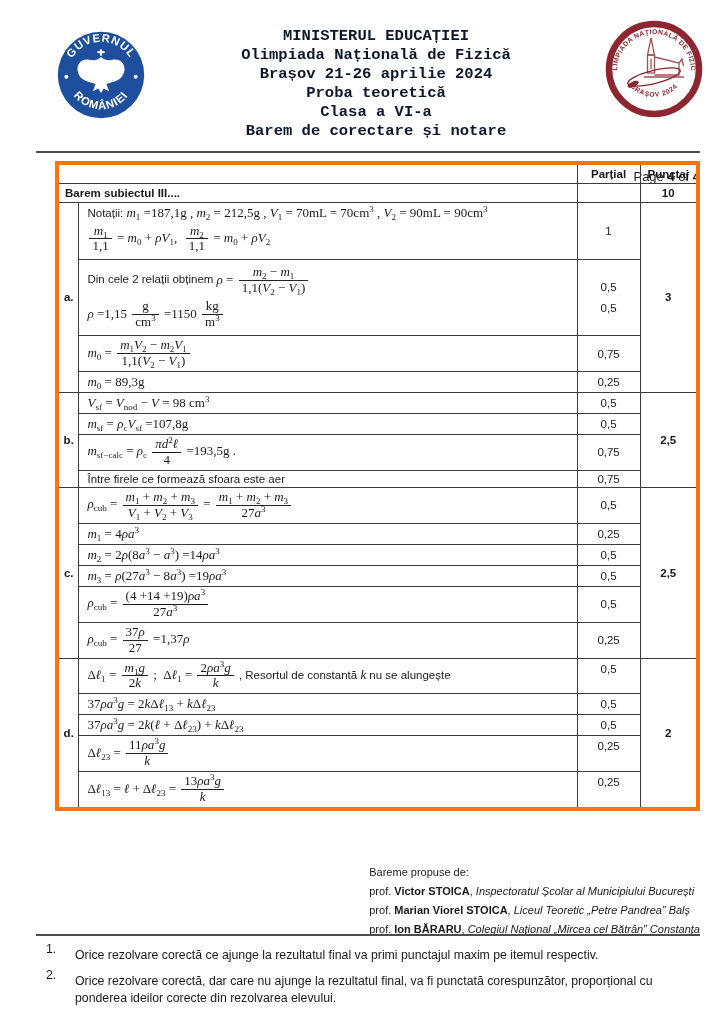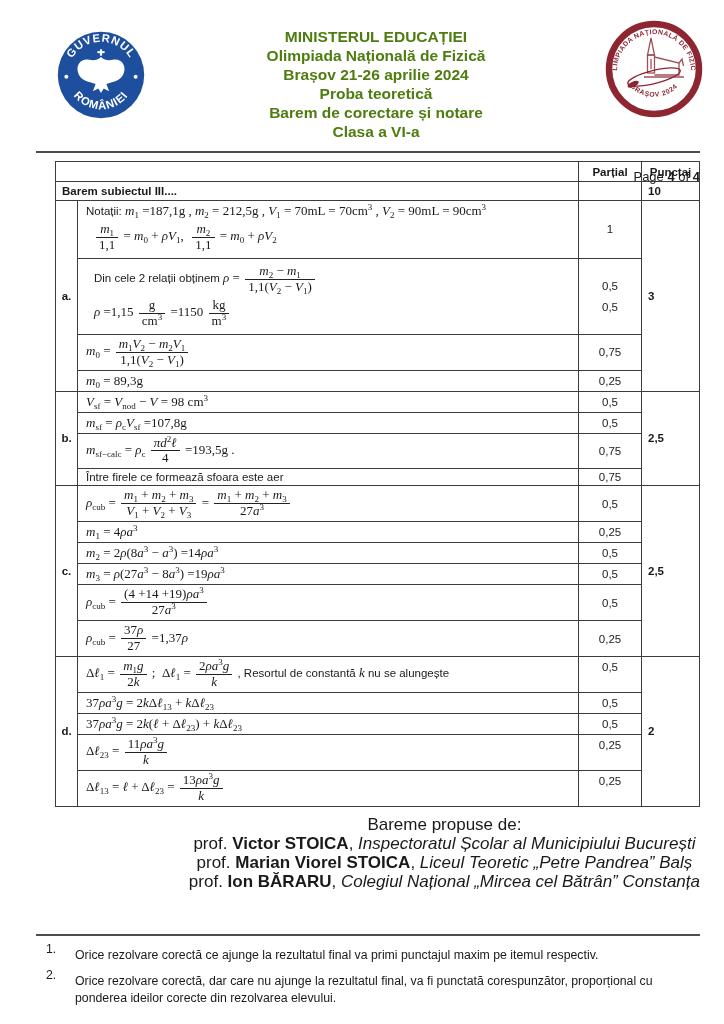--- a/index.html
+++ b/index.html
@@ -5,52 +5,52 @@
   * { margin:0; padding:0; box-sizing:border-box; }
   html,body { background:#ffffff; }
   body { width:724px; height:1024px; position:relative; overflow:hidden;
          font-family:"Liberation Sans",sans-serif; color:#1a1a1a; }
 
   .logo { position:absolute; }
   .logo.left  { left:56px;  top:30px; width:90px;  height:90px; }
   .logo.right { left:604px; top:18px; width:100px; height:102px; }
 
   .titleblock { position:absolute; left:161px; top:27px; width:430px; text-align:center;
-                font-family:Liberation Sans, sans-serif; font-weight:bold; font-size:15.5px;
-                line-height:19px; color:#4d7c0f; }
+                font-family:Liberation Mono, monospace; font-weight:bold; font-size:15.5px;
+                line-height:19px; color:#0f172a; }
   .pagenum { position:absolute; top:133px; right:24px; font-size:13px;margin-top:36px; }
 
   .rule { position:absolute; left:36px; width:664px; height:2px; background:#4d4d4d; }
   .rule-top { top:151px; }
   .rule-bottom { top:934px; }
 
   table.rubric { position:absolute; left:55px; top:161px; width:645px;
                  border-collapse:collapse; font-size:11.5px; }
   .rubric td { border:1px solid #3c3c3c; padding:2px 6px; vertical-align:middle; }
-  .rubric { border:1px solid #f97316; }
+  .rubric { border:4px solid #f97316; }
   .rubric thead td.hcell { font-weight:bold; text-align:center; height:20px; }
   .rubric tr.subj td.subj-label { font-weight:bold; height:19px; }
   td.lab { text-align:center; font-weight:bold; width:22px; padding:2px 2px; }
   td.cont { padding:2px 8px; }
   td.pc  { text-align:center; width:63px; }
-  td.tc  { font-weight:bold; width:58px;margin-top:22px; }
+  td.tc  { text-align:center; font-weight:bold; width:58px;margin-top:22px; }
   tr.sec-d td.pc { vertical-align:top; padding-top:4px; }
   .pc div { margin:9px 0; }
 
   .m { font-family:"Liberation Serif",serif; font-size:13px; }
   .m i { font-style:italic; }
   .m sub { font-size:9px; vertical-align:-3px; line-height:0; }
   .m sup { font-size:9px; vertical-align:5px; line-height:0; }
   .fr { display:inline-block; vertical-align:middle; text-align:center; margin:0 2px; }
   .fr .nu { display:block; border-bottom:1px solid #222; padding:0 3px; line-height:1.15; }
   .fr .de { display:block; padding:0 3px; line-height:1.15; }
-  .fline { margin:3px 8px; }
-
-  .footer { position:absolute; top:815px; right:24px; text-align:center;
-            font-size:17px; line-height:19px; }
+  .fline { margin:3px 0; }
+
+  .footer { position:absolute; top:863px; right:24px; text-align:left;
+            font-size:11px; line-height:19px; }
   .notes { position:absolute; left:46px; top:941px; width:656px;
            font-size:12.3px; line-height:17px; }
   .note { display:flex; margin-bottom:3px; }
   .note .num { width:29px; flex:none; }
   .note .txt { flex:1;margin-top:6px; }
 </style>
 </head>
 <body>
 
 <div class="logo left">
@@ -74,22 +74,22 @@
       <circle cx="88.5" cy="52" r="2.2"></circle>
     </g>
   </svg>
 </div>
 
 <div class="titleblock">
   <div>MINISTERUL EDUCAȚIEI</div>
   <div>Olimpiada Națională de Fizică</div>
   <div>Brașov 21-26 aprilie 2024</div>
   <div>Proba teoretică</div>
+  <div>Clasa a VI-a</div>
   <div>Barem de corectare și notare</div>
-  <div>Clasa a VI-a</div>
 </div>
 
 <div class="logo right">
   <svg viewBox="0 0 100 100" width="100" height="102">
     <circle cx="50" cy="50" r="45" fill="#ffffff" stroke="#8e2632" stroke-width="6.5"></circle>
     <defs>
       <path id="arcTopR" d="M 13 52 A 37 37 0 0 1 87 52" fill="none"></path>
       <path id="arcBotR" d="M 17 50 A 33.5 33.5 0 0 0 83 50" fill="none"></path>
     </defs>
     <text font-family="Liberation Sans, sans-serif" font-size="6.8" font-weight="bold" fill="#8e2632" letter-spacing="0.4">

